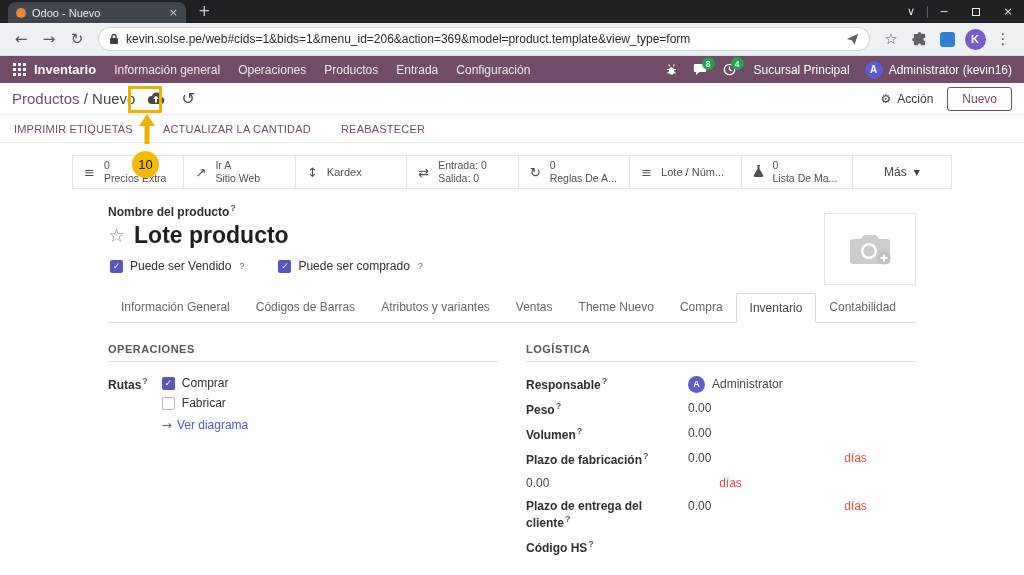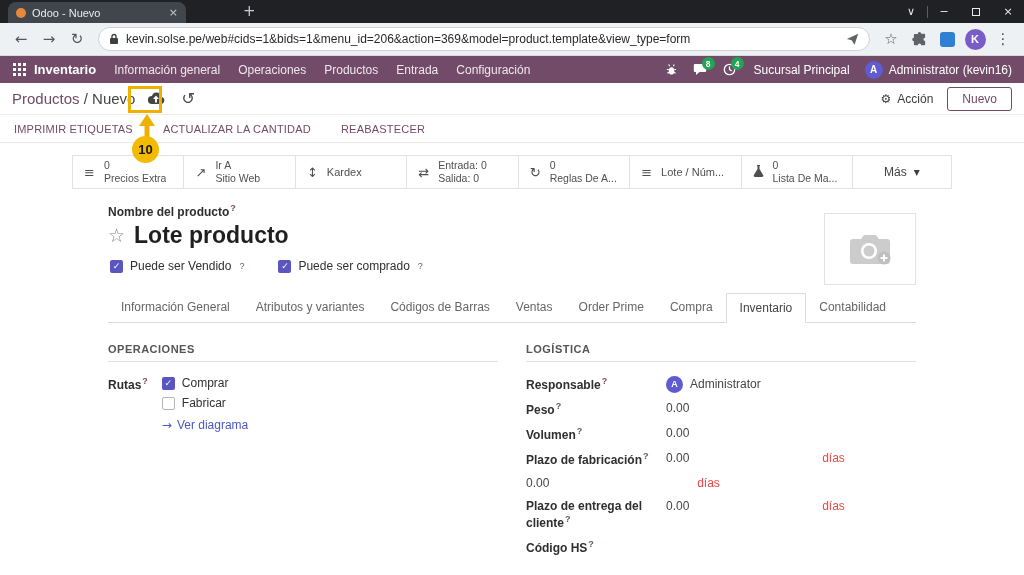--- a/index.html
+++ b/index.html
@@ -2,21 +2,21 @@
 <html><head>
 <meta charset="utf-8">
 <style>
   * { margin:0; padding:0; box-sizing:border-box; }
   html,body { background:#9a9a9a; }
   body { font-family:"Liberation Sans", sans-serif; }
   .screen { position:relative; width:1024px; height:575px; background:#fff; overflow:hidden; }
   .glyph { font-family:"DejaVu Sans", sans-serif; }
 
   
-  .titlebar { height:23px; background:#1f2125; display:flex; align-items:flex-end;gap:45px; }
+  .titlebar { height:23px; background:#1f2125; display:flex; align-items:flex-end; }
   .tab { width:178px; height:21px; margin-left:8px; background:#41464d; border-radius:8px 8px 0 0; display:flex; align-items:center; padding:0 8px; gap:6px; }
   .tab-favicon { width:10px; height:10px; border-radius:50%; background:#e8883a; flex:none; }
   .tab-title { color:#e8eaed; font-size:11px; white-space:nowrap; overflow:hidden; flex:1; }
   .tab-close { color:#c7cad0; font-size:11px; line-height:1; }
   .newtab-btn { color:#c7cad0; font-size:15px; margin:0 0 4px 12px; line-height:1; }
   .win-controls { margin-left:auto; display:flex; align-items:center; height:100%; color:#e8eaed; }
   .win-btn { width:32px; height:100%; display:flex; align-items:center; justify-content:center; font-size:11px; }
   .win-sep { width:1px; height:12px; background:#5a5d63; }
   .maximize-glyph { width:8px; height:8px; border:1px solid #e8eaed; display:block; }
 
@@ -84,31 +84,31 @@
   .tab-item { padding:7px 13px; font-size:12px; color:#666; white-space:nowrap; }
   .tab-item.active { border:1px solid #d9d9d9; border-bottom:1px solid #fff; margin-bottom:-1px; background:#fff; color:#444; border-radius:2px 2px 0 0; }
 
   .cols { display:flex; gap:28px; margin-top:20px; }
   .col { flex:1; min-width:0; }
   .sec-title { font-size:11px; font-weight:bold; color:#555; letter-spacing:.5px; border-bottom:1px solid #e0e0e0; padding-bottom:6px; margin-bottom:14px; }
   .routes-row { display:flex; gap:14px; }
   .routes-label { font-size:12px; font-weight:bold; color:#2f2f2f; flex:none; }
   .routes-opts { display:flex; flex-direction:column; gap:6px; }
   .diagram-link { display:flex; align-items:center; gap:5px; color:#4a58c5; font-size:12px; margin-top:2px; }
-  .lg-row { display:grid; grid-template-columns:140px 85px 1fr; margin-bottom:8px; font-size:12px; align-items:start; line-height:1.25; }
+  .lg-row { display:grid; grid-template-columns:140px 85px 1fr; margin-bottom:8px; font-size:12px; align-items:start; line-height:1.25;gap:22px; }
   .lg-label { font-weight:bold; color:#2f2f2f; padding-right:10px; }
   .lg-value { color:#454545; }
   .lg-unit { color:#ef4444;text-align:center; }
   .resp-value { display:flex; align-items:center; gap:7px; }
   .resp-avatar { width:17px; height:17px; border-radius:50%; background:#5f5bd1; color:#fff; font-size:9px; font-weight:bold; display:flex; align-items:center; justify-content:center; flex:none; }
 
   
   .ann-box { position:absolute; left:128px; top:86px; width:34px; height:27px; border:3px solid #eeb100; z-index:50; }
   .ann-arrow { position:absolute; left:135px; top:114px; z-index:50; }
-  .ann-badge { position:absolute; left:132px; top:136px; width:27px; height:27px; border-radius:50%; background:#f4ba00; color:#151515; font-size:13px; font-weight:bold; display:flex; align-items:center; justify-content:center; z-index:51; }
+  .ann-badge { position:absolute; left:132px; top:151px; width:27px; height:27px; border-radius:50%; background:#f4ba00; color:#151515; font-size:13px; font-weight:normal; display:flex; align-items:center; justify-content:center; z-index:51; }
 </style>
 </head>
 <body>
 
 <div class="screen">
 
   <div class="titlebar">
     <div class="tab">
       <span class="tab-favicon"></span>
       <span class="tab-title">Odoo - Nuevo</span>
@@ -324,24 +324,24 @@
         </span>
         <span class="check-item">
           <span class="cb checked glyph">✓</span>
           <span>Puede ser comprado</span>
             <sup class="help">?</sup>
         </span>
       </div>
 
       <div class="tabs">
         <span class="tab-item">Información General</span>
+        <span class="tab-item">Códigos de Barras</span>
         <span class="tab-item">Atributos y variantes</span>
-        <span class="tab-item">Códigos de Barras</span>
         <span class="tab-item">Ventas</span>
-        <span class="tab-item">Order Prime</span>
+        <span class="tab-item">Theme Nuevo</span>
         <span class="tab-item">Compra</span>
         <span class="tab-item active">Inventario</span>
         <span class="tab-item">Contabilidad</span>
       </div>
 
       <div class="cols">
 
         <div class="col">
           <div class="sec-title">OPERACIONES</div>
           <div class="routes-row">

